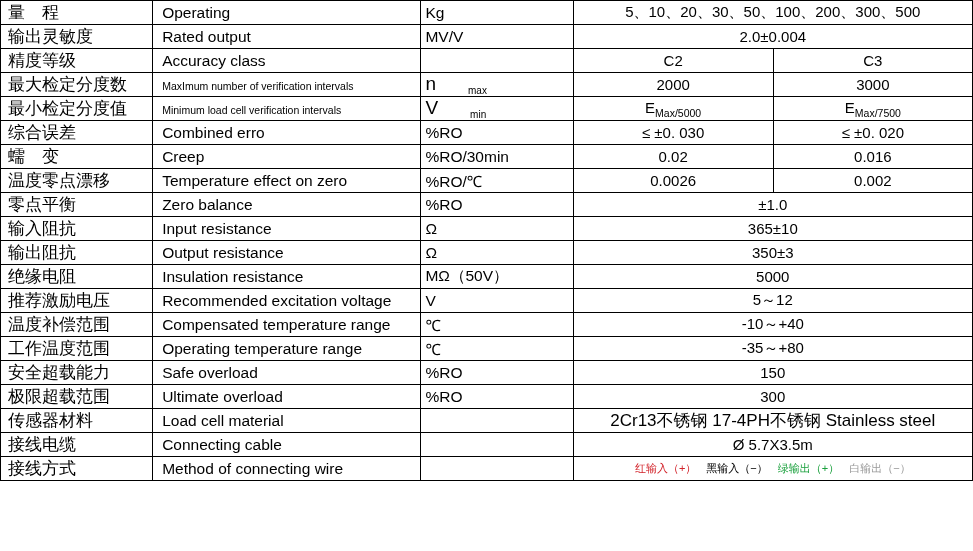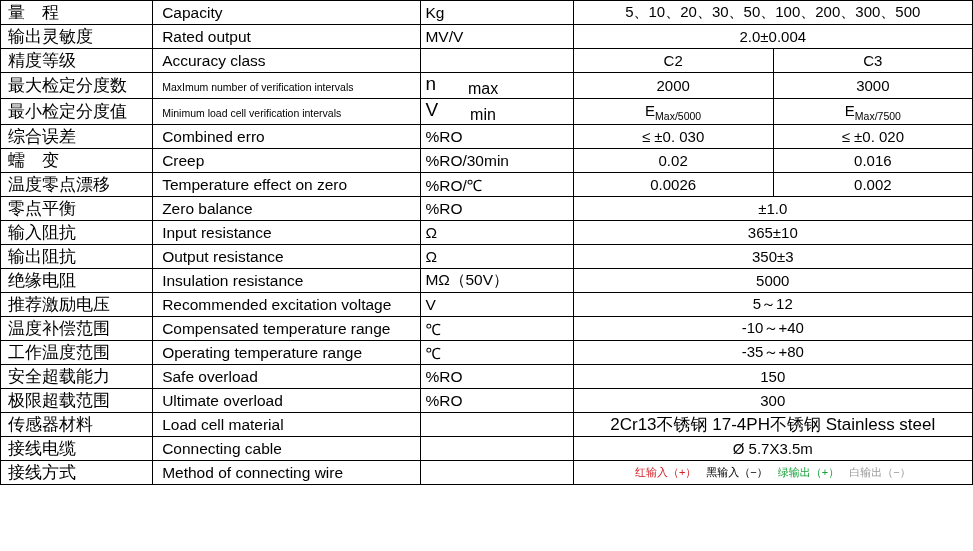--- a/index.html
+++ b/index.html
@@ -41,21 +41,21 @@
   .cell-en {
     font-size: 15.5px;
     padding-left: 9px !important;
   }
   .en-tiny { font-size: 10.5px; }
   .cell-unit {
     text-align: left;
     font-size: 15.5px;
   }
   .cell-unit .sub {
-    font-size: 16px;
+    font-size: 10px;
     vertical-align: sub;
     padding-left: 32px;
   }
   .cell-unit .big {
     font-size: 19px;
   }
   .cell-val {
     text-align: center;
     font-size: 15px;
     border-radius: 6px;
@@ -72,21 +72,21 @@
   <colgroup>
     <col class="c-cn">
     <col class="c-en">
     <col class="c-unit">
     <col class="c-v1">
     <col class="c-v2">
   </colgroup>
   <tbody>
       <tr>
         <td class="cell-cn">量　程</td>
-        <td class="cell-en">Capacity</td>
+        <td class="cell-en">Operating</td>
         <td class="cell-unit">Kg</td>
         <td colspan="2" class="cell-val">5、10、20、30、50、100、200、300、500</td>
       </tr>
       <tr>
         <td class="cell-cn">输出灵敏度</td>
         <td class="cell-en">Rated output</td>
         <td class="cell-unit">MV/V</td>
         <td colspan="2" class="cell-val">2.0±0.004</td>
       </tr>
       <tr>

